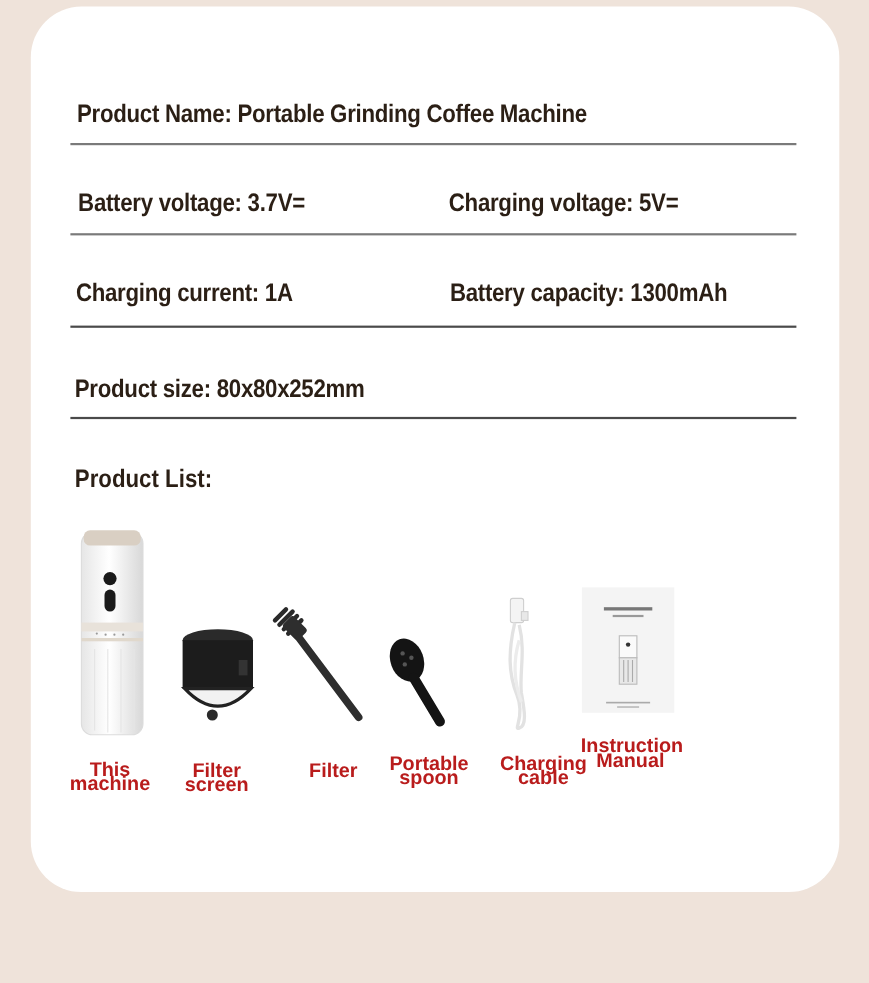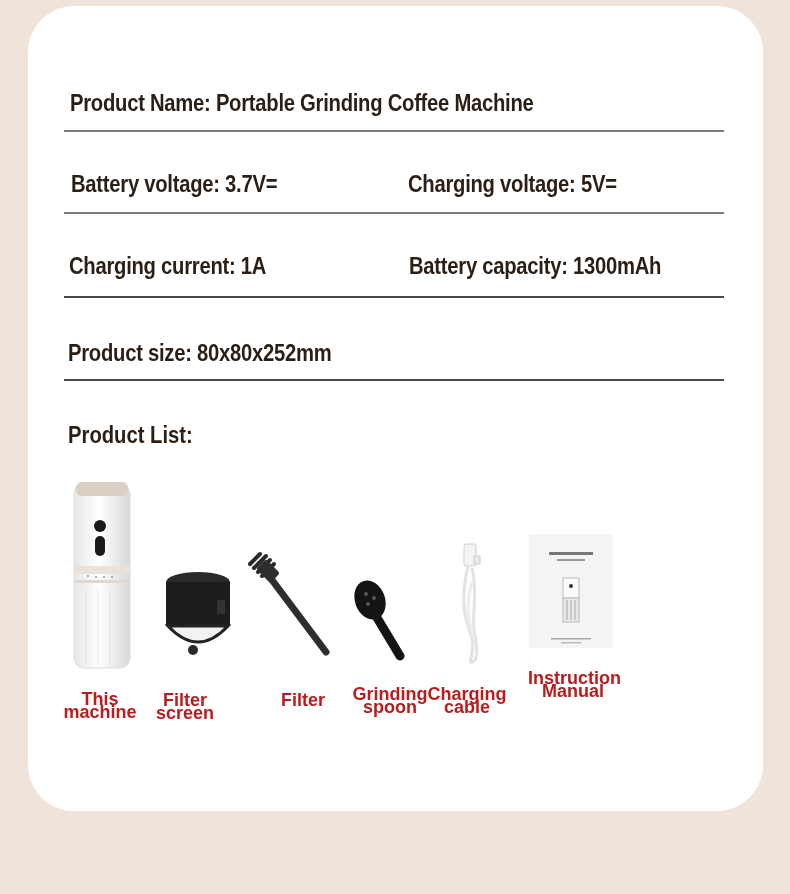--- a/index.html
+++ b/index.html
@@ -106,21 +106,21 @@
 
 <div class="img" style="left:163px; top:570px; width:70px; height:90px;">
   <svg width="70" height="90" viewBox="0 0 70 90">
     <ellipse cx="35" cy="12" rx="32" ry="10" fill="#2a2a2a"></ellipse>
     <rect x="3" y="12" width="64" height="44" fill="#1c1c1c"></rect>
     <path d="M5 56 Q35 88 65 56 Z" fill="#f2f2f2" stroke="#222" stroke-width="3"></path>
     <circle cx="30" cy="80" r="5" fill="#2a2a2a"></circle>
     <rect x="54" y="30" width="8" height="14" fill="#333"></rect>
   </svg>
 </div>
-<div class="item-label" style="left:140px; top:694px; width:90px;">Filter screen</div>
+<div class="item-label" style="left:152px; top:694px; width:90px;">Filter screen</div>
 
 <div class="img" style="left:246px; top:550px; width:90px; height:110px;">
   <svg width="90" height="110" viewBox="0 0 90 110">
     <g stroke="#2a2a2a" stroke-width="4" stroke-linecap="round">
       <line x1="4" y1="14" x2="14" y2="4"></line>
         <line x1="8" y1="18" x2="20" y2="6"></line>
         <line x1="12" y1="22" x2="24" y2="10"></line>
         <line x1="16" y1="26" x2="28" y2="14"></line>
     </g>
     <rect x="12" y="14" width="20" height="14" rx="3" fill="#2e2e2e" transform="rotate(45 22 21)"></rect>
@@ -133,32 +133,32 @@
   <svg width="60" height="84" viewBox="0 0 60 84">
     <ellipse cx="18" cy="22" rx="15" ry="20" fill="#141414" transform="rotate(-20 18 22)"></ellipse>
     <line x1="24" y1="38" x2="48" y2="78" stroke="#141414" stroke-width="9" stroke-linecap="round"></line>
     <g fill="#555">
         <circle cx="14" cy="16" r="2"></circle>
         <circle cx="22" cy="20" r="2"></circle>
         <circle cx="16" cy="26" r="2"></circle>
       </g>
   </svg>
 </div>
-<div class="item-label" style="left:345px; top:688px; width:90px;">Grinding
+<div class="item-label" style="left:345px; top:688px; width:90px;">Portable
 spoon</div>
 
 <div class="img" style="left:452px; top:542px; width:40px; height:124px;">
   <svg width="40" height="124" viewBox="0 0 40 124">
     <rect x="12" y="2" width="12" height="22" rx="2" fill="#f4f4f4" stroke="#cfcfcf"></rect>
     <rect x="22" y="14" width="6" height="8" fill="#e8e8e8" stroke="#cfcfcf"></rect>
     <path d="M16 24 C10 50 10 70 18 90 C26 110 14 122 20 120 C28 118 24 100 22 88 C20 70 26 50 20 26" fill="none" stroke="#e2e2e2" stroke-width="3"></path>
     <path d="M20 40 C14 60 16 80 22 96" fill="none" stroke="#ececec" stroke-width="3"></path>
   </svg>
 </div>
-<div class="item-label" style="left:422px; top:688px; width:90px;">Charging
+<div class="item-label" style="left:449px; top:688px; width:90px;">Charging
 cable</div>
 
 <div class="img" style="left:529px; top:534px; width:84px; height:114px; background:#f4f4f4;">
   <svg width="84" height="114" viewBox="0 0 84 114">
     <rect x="20" y="18" width="44" height="3" fill="#777"></rect>
     <rect x="28" y="25" width="28" height="2" fill="#999"></rect>
     <rect x="34" y="44" width="16" height="20" fill="#fafafa" stroke="#bbb"></rect>
     <circle cx="42" cy="52" r="2" fill="#333"></circle>
     <rect x="34" y="64" width="16" height="24" fill="#e8e8e8" stroke="#bbb"></rect>
     <g stroke="#aaa">

